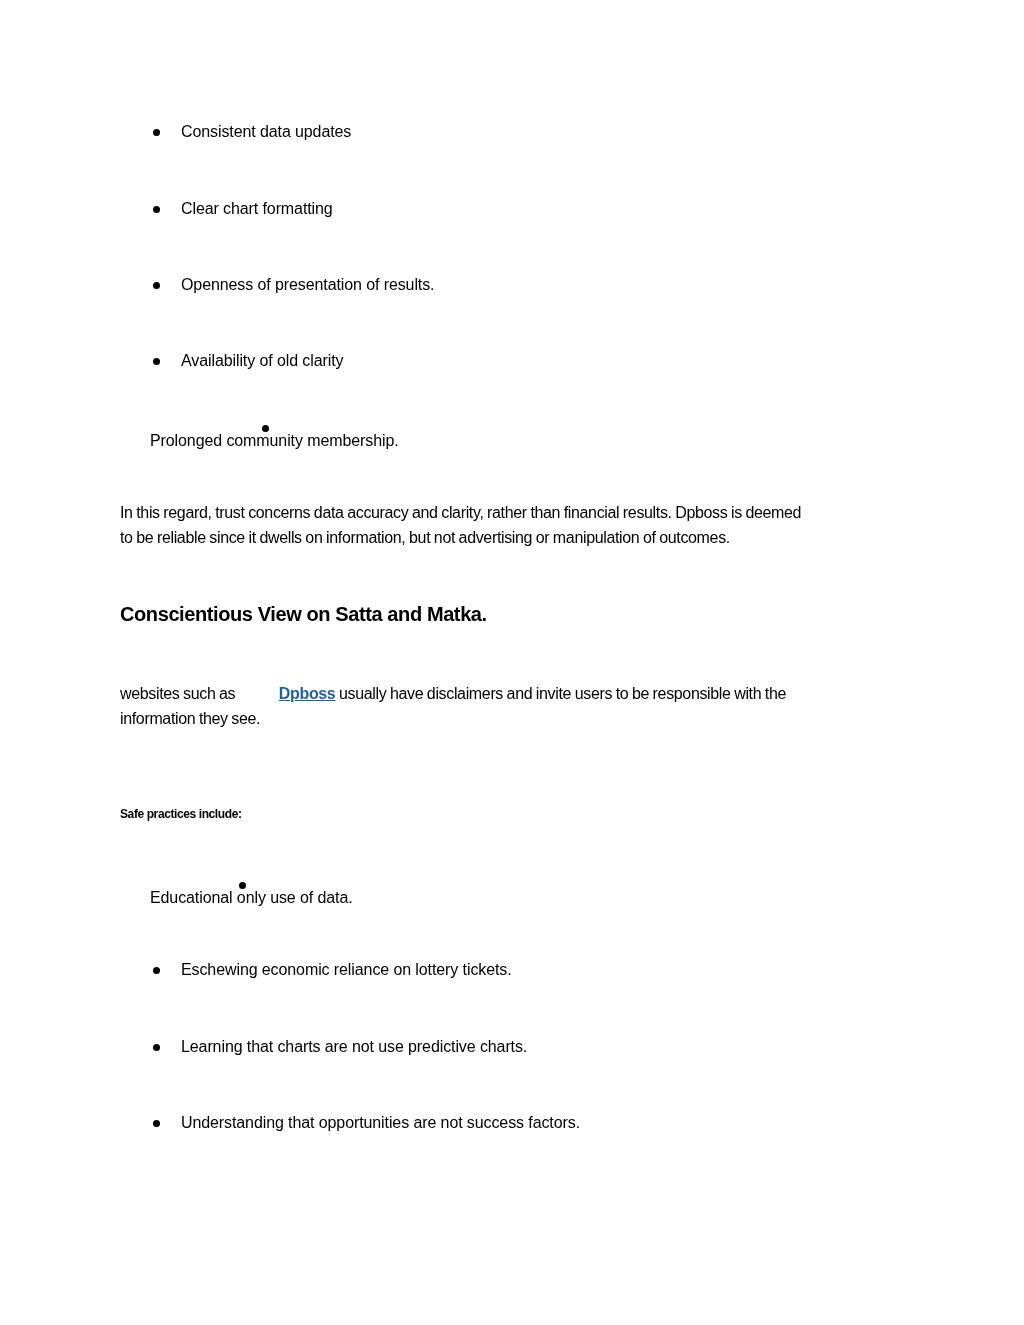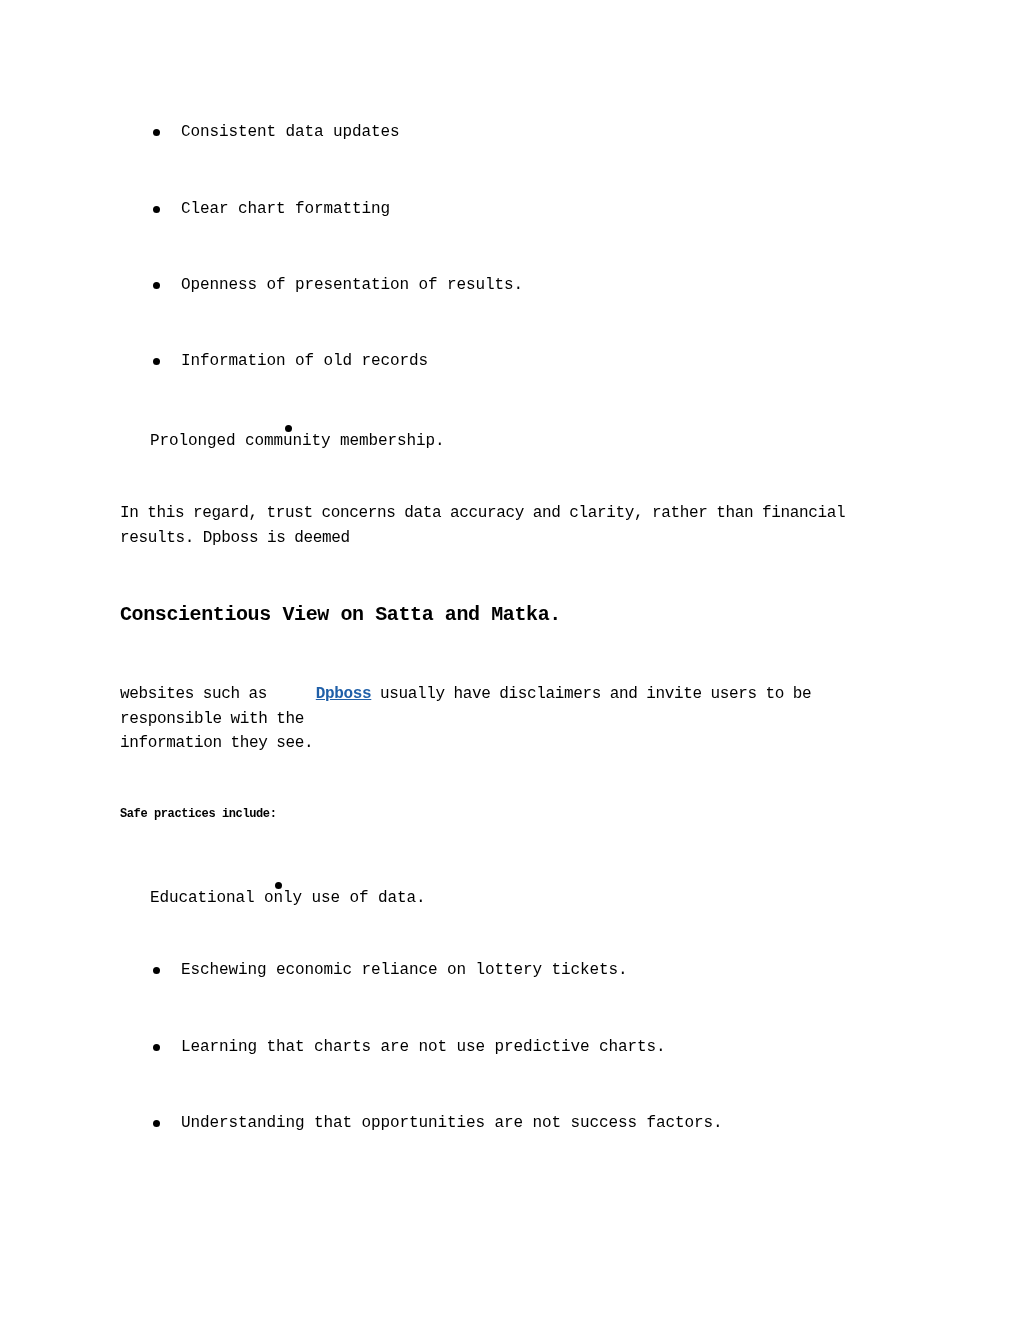--- a/index.html
+++ b/index.html
@@ -11,21 +11,21 @@
       width: 1024px;
       height: 1325px;
       position: relative;
       overflow: hidden;
       font-family: "Liberation Sans", sans-serif;
       color: #000000;
     }
     .page {
       position: absolute;
       left: 0; top: 0;
-      width: 1024px; height: 1090px; font-family: Liberation Mono, monospace;
+      width: 1024px; height: 1090px;
     }
     .bullet {
       position: absolute;
       left: 150px;
       height: 24px;
       display: flex;
       align-items: center;
       font-size: 16px;
       letter-spacing: -0.1px;
     }
@@ -82,30 +82,31 @@
     <div class="bullet" style="top:197px;">
       <span class="dot"></span>
       <span>Clear chart formatting</span>
     </div>
     <div class="bullet" style="top:273px;">
       <span class="dot"></span>
       <span>Openness of presentation of results.</span>
     </div>
     <div class="bullet" style="top:349px;">
       <span class="dot"></span>
-      <span>Information of old records</span>
+      <span>Availability of old clarity</span>
     </div>
     <div class="bullet" style="top:425px;flex-direction:column;">
       <span class="dot"></span>
       <span>Prolonged community membership.</span>
     </div>
   </div>
 
   <div class="para" style="top:501px;">
     <div>In this regard, trust concerns data accuracy and clarity, rather than financial results. Dpboss is deemed</div>
+    <div>to be reliable since it dwells on information, but not advertising or manipulation of outcomes.</div>
   </div>
 
   <div class="heading" style="top:603px;">Conscientious View on Satta and Matka.</div>
 
   <div class="para" style="top:682px;">
     <div><span>websites such as </span><a class="link">Dpboss</a><span> usually have disclaimers and invite users to be responsible with the</span></div>
     <div>information they see.</div>
   </div>
 
   <div class="subheading" style="top:807px;">Safe practices include:</div>

